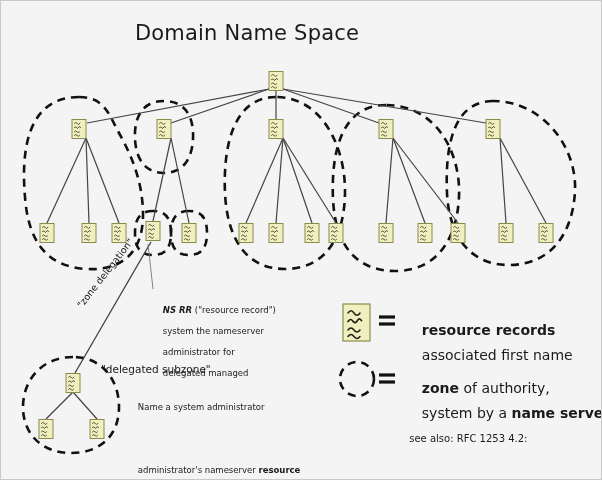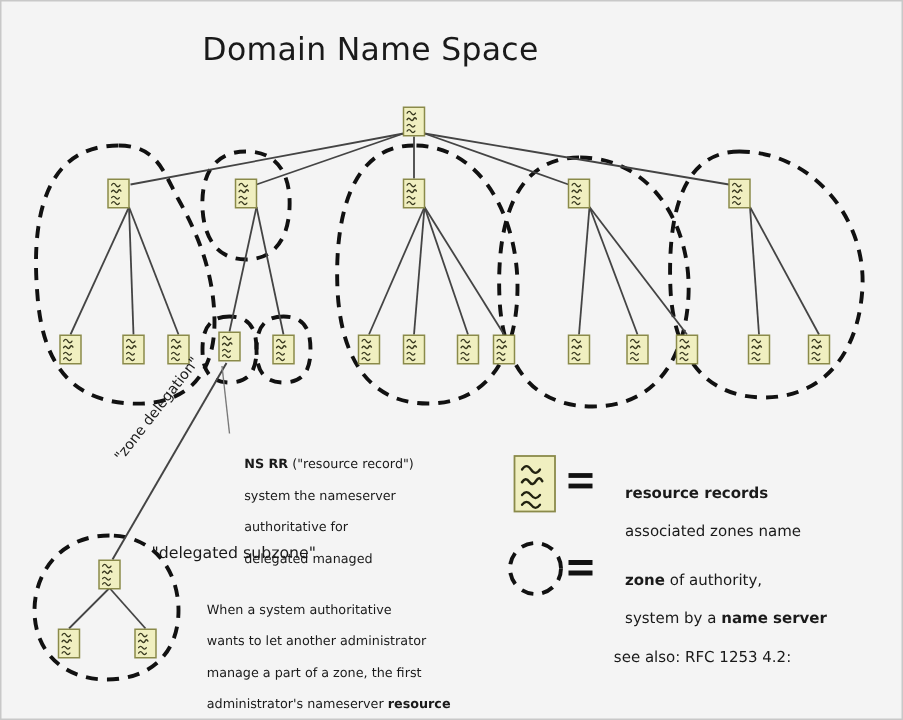--- a/index.html
+++ b/index.html
@@ -37,21 +37,21 @@
     font-size: 21px;
     letter-spacing: 0.2px;
     color: #1a1a1a;
   }
   .note {
     font-size: 8.5px;
     line-height: 10.5px;
     color: #1a1a1a;
   }
   .legend-label {
-    font-size: 10px;
+    font-size: 14px;
     line-height: 12.5px;
     color: #1a1a1a;
   }
   .seealso {
     font-size: 10px;
     line-height: 13px;
     text-align: center;
     color: #1a1a1a;
   }
   .subzone-title {
@@ -184,40 +184,40 @@
       <g stroke="#111111" stroke-width="3.2">
         <line x1="378" y1="374" x2="394" y2="374"></line>
         <line x1="378" y1="381" x2="394" y2="381"></line>
       </g>
     </g>
   </svg>
 
   <div class="txt" id="zone-delegation-label">"zone delegation"</div>
 
   <div class="txt note" style="left:151px; top:293px;">
-    <span style="font-weight:bold;">NS RR</span><span> ("resource record")</span><br>
+    <span style="font-weight:bold;font-style:italic;">NS RR</span><span> ("resource record")</span><br>
     <span>system the nameserver</span><br>
-    <span>authoritative for</span><br>
+    <span>administrator for</span><br>
     <span>delegated managed</span>
   </div>
 
   <div class="txt subzone-title" style="left:100px; top:362px;">"delegated subzone"</div>
 
   <div class="txt note" style="left:126px; top:390px;">
-    <span>When a system authoritative</span><br>
-    <span>wants to let another administrator</span><br>
-    <span>manage a part of a zone, the first</span><br>
+    <span>Name a system administrator</span><br>
+    <br>
+    <br>
     <span>administrator's nameserver </span><span style="font-weight:bold;">resource</span><br>
     <br>
     
   </div>
 
   <div class="txt legend-label" style="left:403px; top:310px;">
     <span style="font-weight:bold;">resource records</span><br>
-    <span>associated zones name</span>
+    <span>associated first name</span>
   </div>
 
   <div class="txt legend-label" style="left:403px; top:368px;">
     <span style="font-weight:bold;">zone</span><span> of authority,</span><br>
     <span>system by a </span><span style="font-weight:bold;">name server</span>
   </div>
 
   <div class="txt seealso" style="left:336px; top:418px; width:250px;">
     <span>see also: RFC 1253 4.2:</span><br>
   </div>

